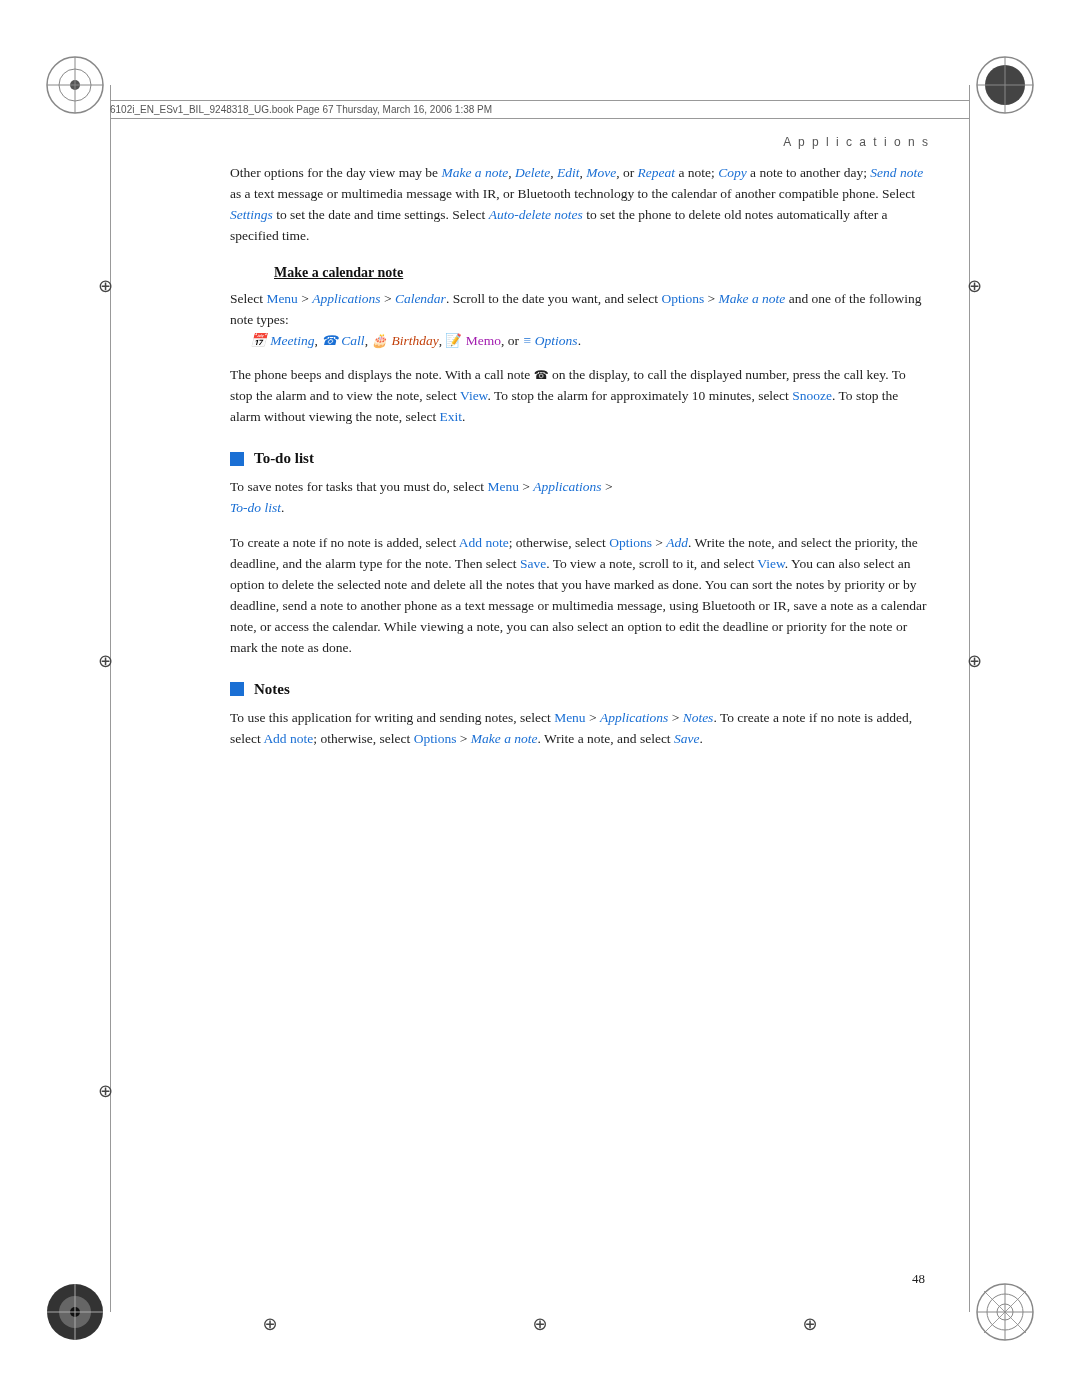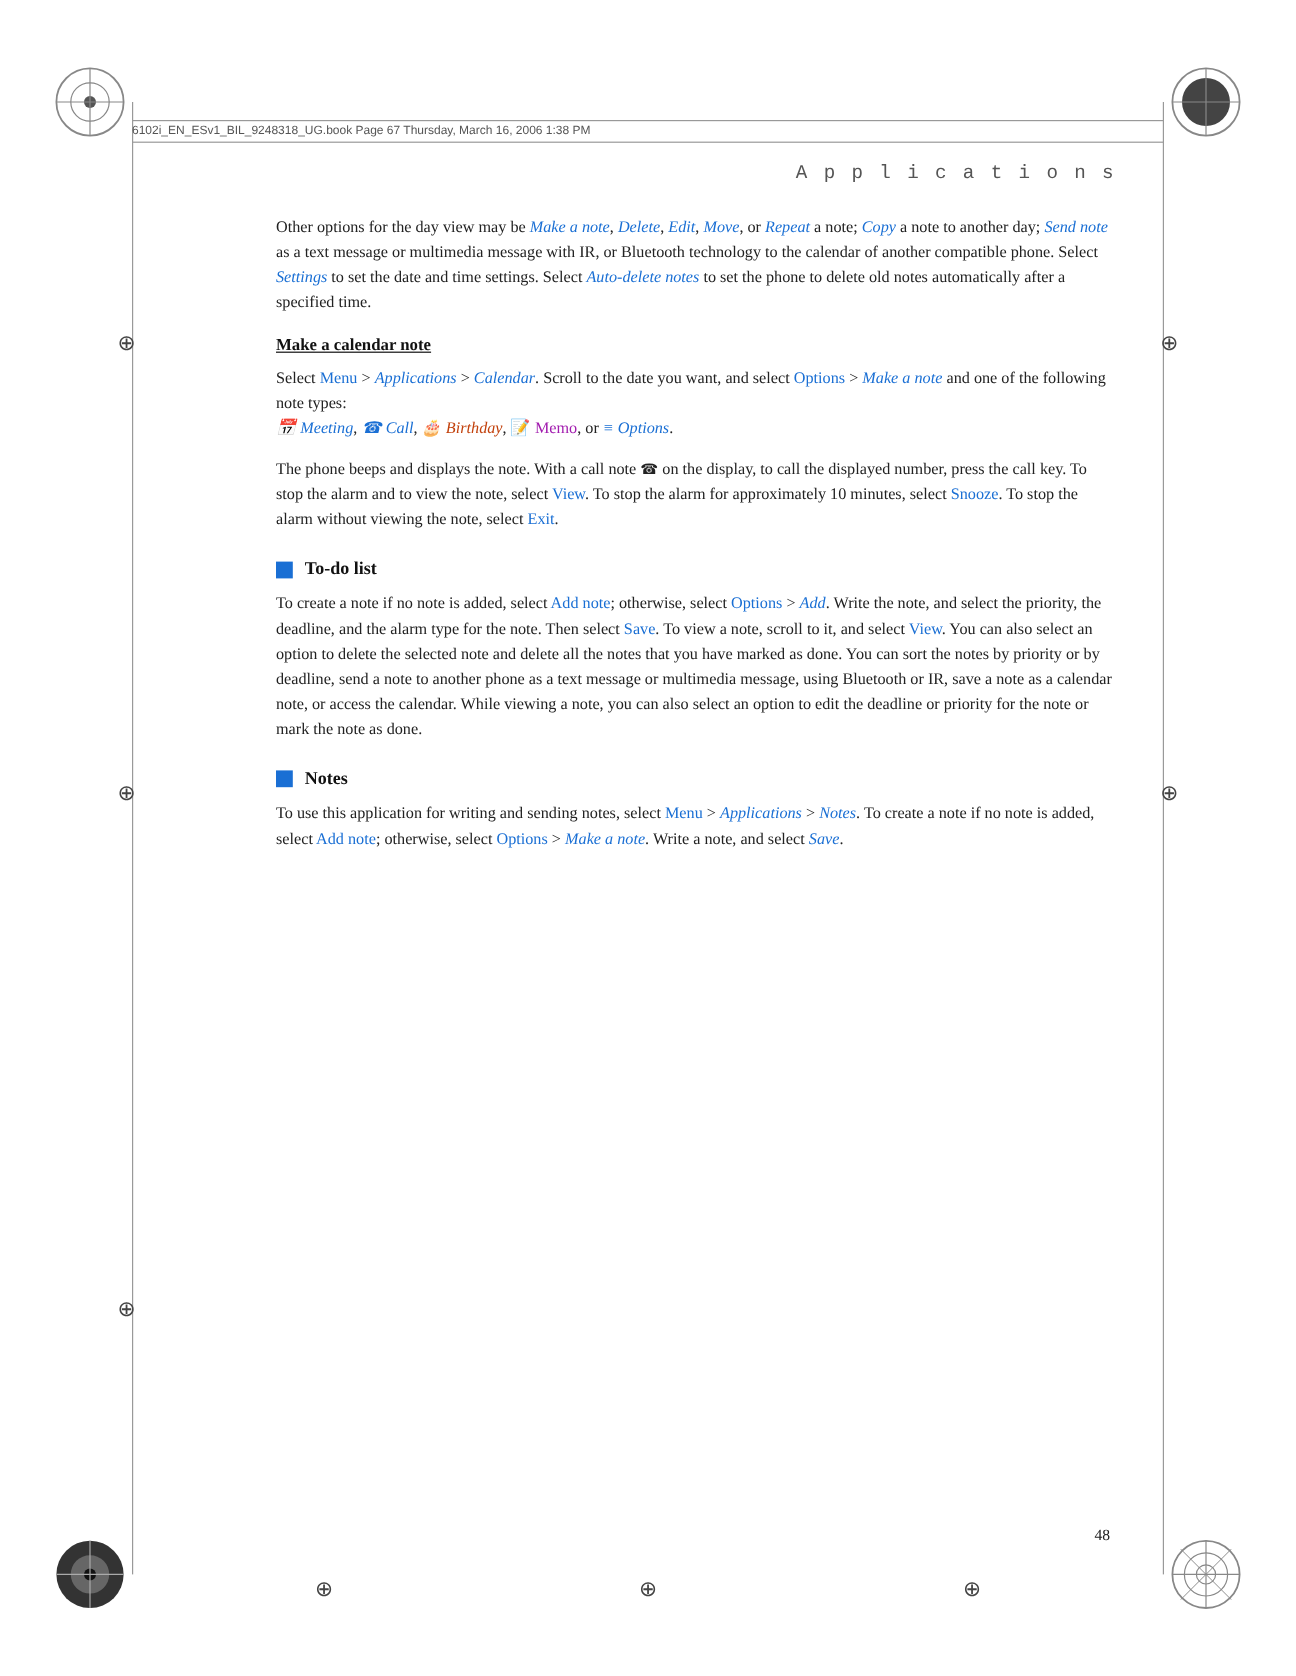--- a/index.html
+++ b/index.html
@@ -59,44 +59,45 @@
     .content {
       position: absolute;
       top: 135px;
       left: 230px;
       right: 150px;
     }
 
     
     .section-label {
       text-align: right;
-      font-size: 16px;
+      font-size: 12px;
       letter-spacing: 2px;
       color: #555;
-      font-family: Liberation Mono, monospace;
-      margin-bottom: 26px;
+      font-family: Liberation Sans, sans-serif;
+      margin-bottom: 14px;
       text-transform: none;
     }
 
     
     .body-text {
       font-size: 13.5px;
       line-height: 1.55;
       color: #222;
       margin-bottom: 14px;
     }
 
     
     .section-heading {
       font-size: 14px;
       font-weight: bold;
       text-decoration: underline;
       margin-bottom: 8px;
       margin-top: 18px;
       color: #111;
+      margin-left: 44px;
     }
 
     
     .blue-square-heading {
       display: flex;
       align-items: center;
       gap: 10px;
       font-size: 15px;
       font-weight: bold;
       margin-top: 22px;
@@ -221,33 +222,36 @@
     <div class="section-label">A p p l i c a t i o n s</div>
 
     <div class="body-text">
       Other options for the day view may be <span class="link">Make a note</span>, <span class="link">Delete</span>, <span class="link">Edit</span>, <span class="link">Move</span>, or <span class="link">Repeat</span> a note; <span class="link">Copy</span> a note to another day; <span class="link">Send note</span> as a text message or multimedia message with IR, or Bluetooth technology to the calendar of another compatible phone. Select <span class="link">Settings</span> to set the date and time settings. Select <span class="link">Auto-delete notes</span> to set the phone to delete old notes automatically after a specified time.
     </div>
 
     <div class="section-heading">Make a calendar note</div>
 
     <div class="body-text">
       Select <span class="link-plain">Menu</span> &gt; <span class="link">Applications</span> &gt; <span class="link">Calendar</span>. Scroll to the date you want, and select <span class="link-plain">Options</span> &gt; <span class="link">Make a note</span> and one of the following note types:<br>
-      <span style="font-style:italic; color:#1a6fd4;">📅 Meeting</span>, <span style="font-style:italic; color:#1a6fd4;">☎ Call</span>, <span style="font-style:italic; color:#c2410c;">🎂 Birthday</span>, <span style="color:#a21caf;">📝 Memo</span>, or <span style="font-style:italic; color:#1a6fd4;">≡ Options</span>.
+      <span style="font-style:italic; color:#1a6fd4;margin-left:20px;">📅 Meeting</span>, <span style="font-style:italic; color:#1a6fd4;">☎ Call</span>, <span style="font-style:italic; color:#c2410c;">🎂 Birthday</span>, <span style="color:#a21caf;">📝 Memo</span>, or <span style="font-style:italic; color:#1a6fd4;">≡ Options</span>.
     </div>
 
 
     <div class="body-text">
       The phone beeps and displays the note. With a call note <span style="font-size:12px;">☎</span> on the display, to call the displayed number, press the call key. To stop the alarm and to view the note, select <span class="link-plain">View</span>. To stop the alarm for approximately 10 minutes, select <span class="link-plain">Snooze</span>. To stop the alarm without viewing the note, select <span class="link-plain">Exit</span>.
     </div>
 
     <div class="blue-square-heading">
       <div class="blue-square"></div>
       <span>To-do list</span>
     </div>
 
+    <div class="body-text">
+      To save notes for tasks that you must do, select <span class="link-plain">Menu</span> &gt; <span class="link">Applications</span> &gt;<br><span class="link">To-do list</span>.
+    </div>
 
     <div class="body-text">
       To create a note if no note is added, select <span class="link-plain">Add note</span>; otherwise, select <span class="link-plain">Options</span> &gt; <span class="link">Add</span>. Write the note, and select the priority, the deadline, and the alarm type for the note. Then select <span class="link-plain">Save</span>. To view a note, scroll to it, and select <span class="link-plain">View</span>. You can also select an option to delete the selected note and delete all the notes that you have marked as done. You can sort the notes by priority or by deadline, send a note to another phone as a text message or multimedia message, using Bluetooth or IR, save a note as a calendar note, or access the calendar. While viewing a note, you can also select an option to edit the deadline or priority for the note or mark the note as done.
     </div>
 
     <div class="blue-square-heading">
       <div class="blue-square"></div>
       <span>Notes</span>
     </div>
 

